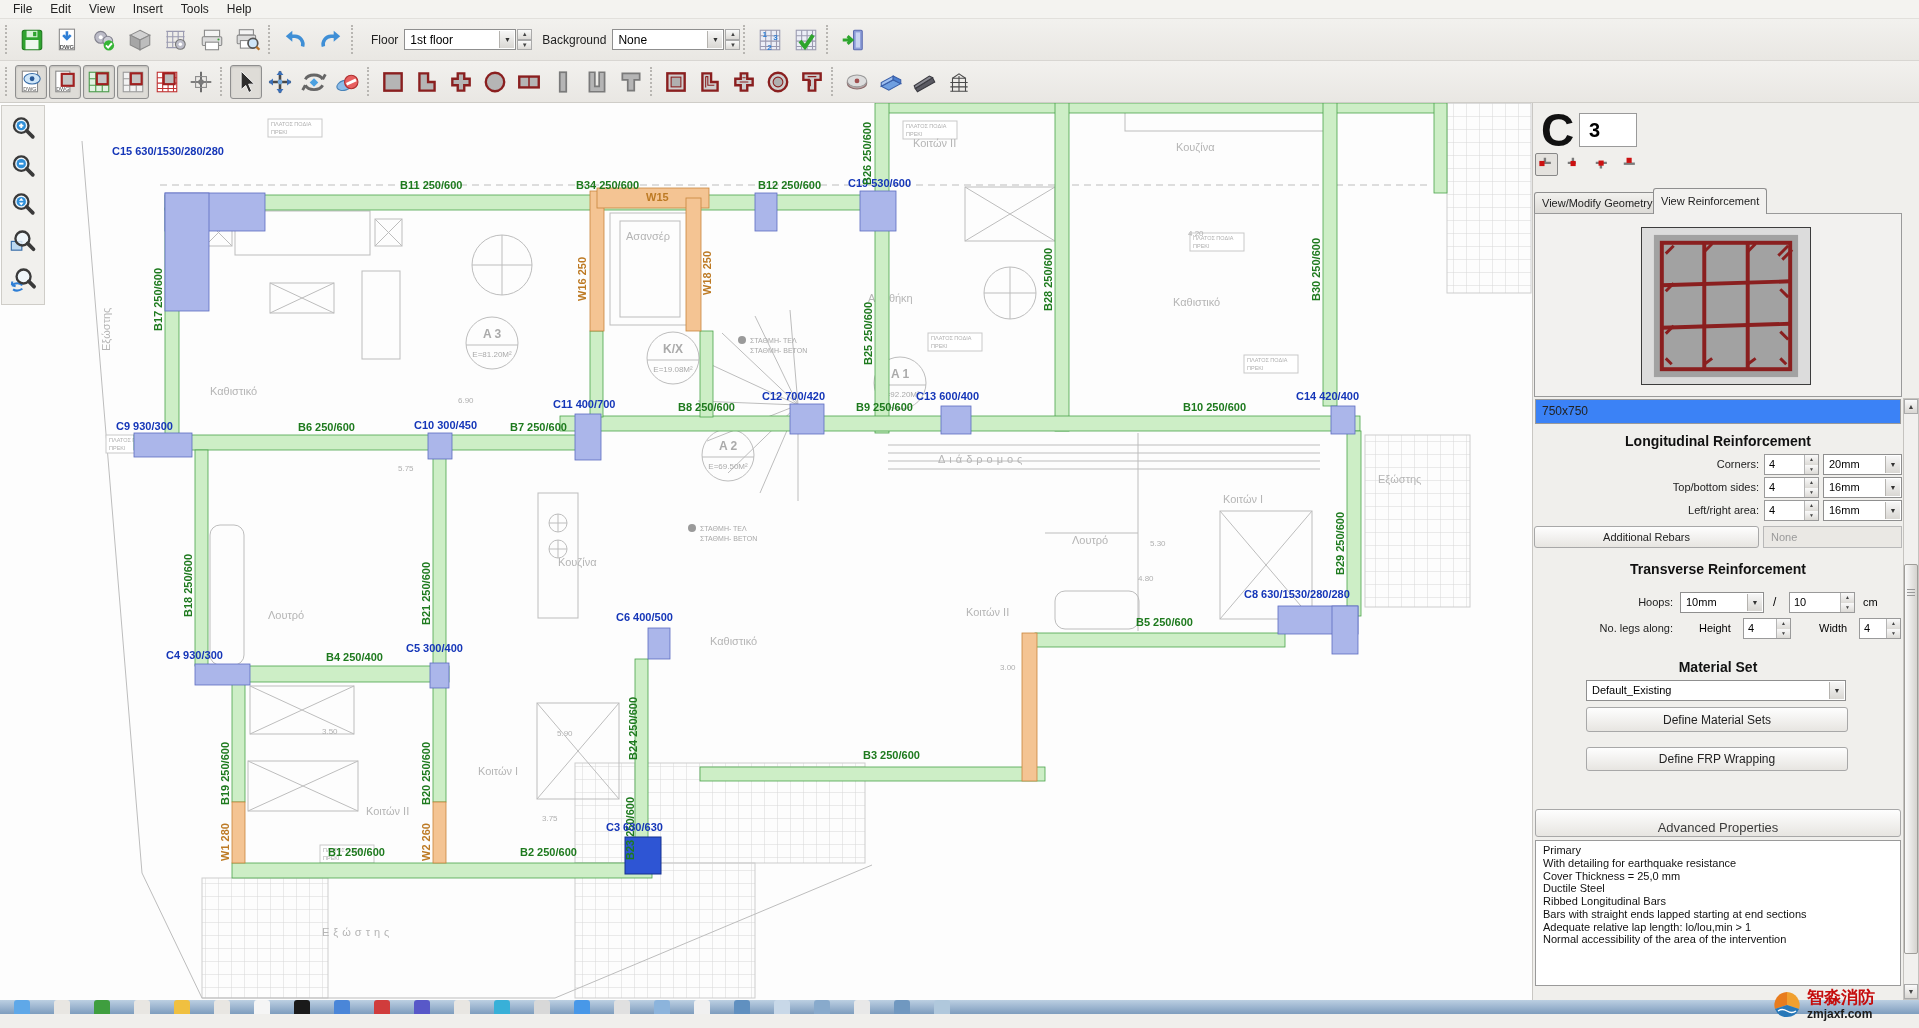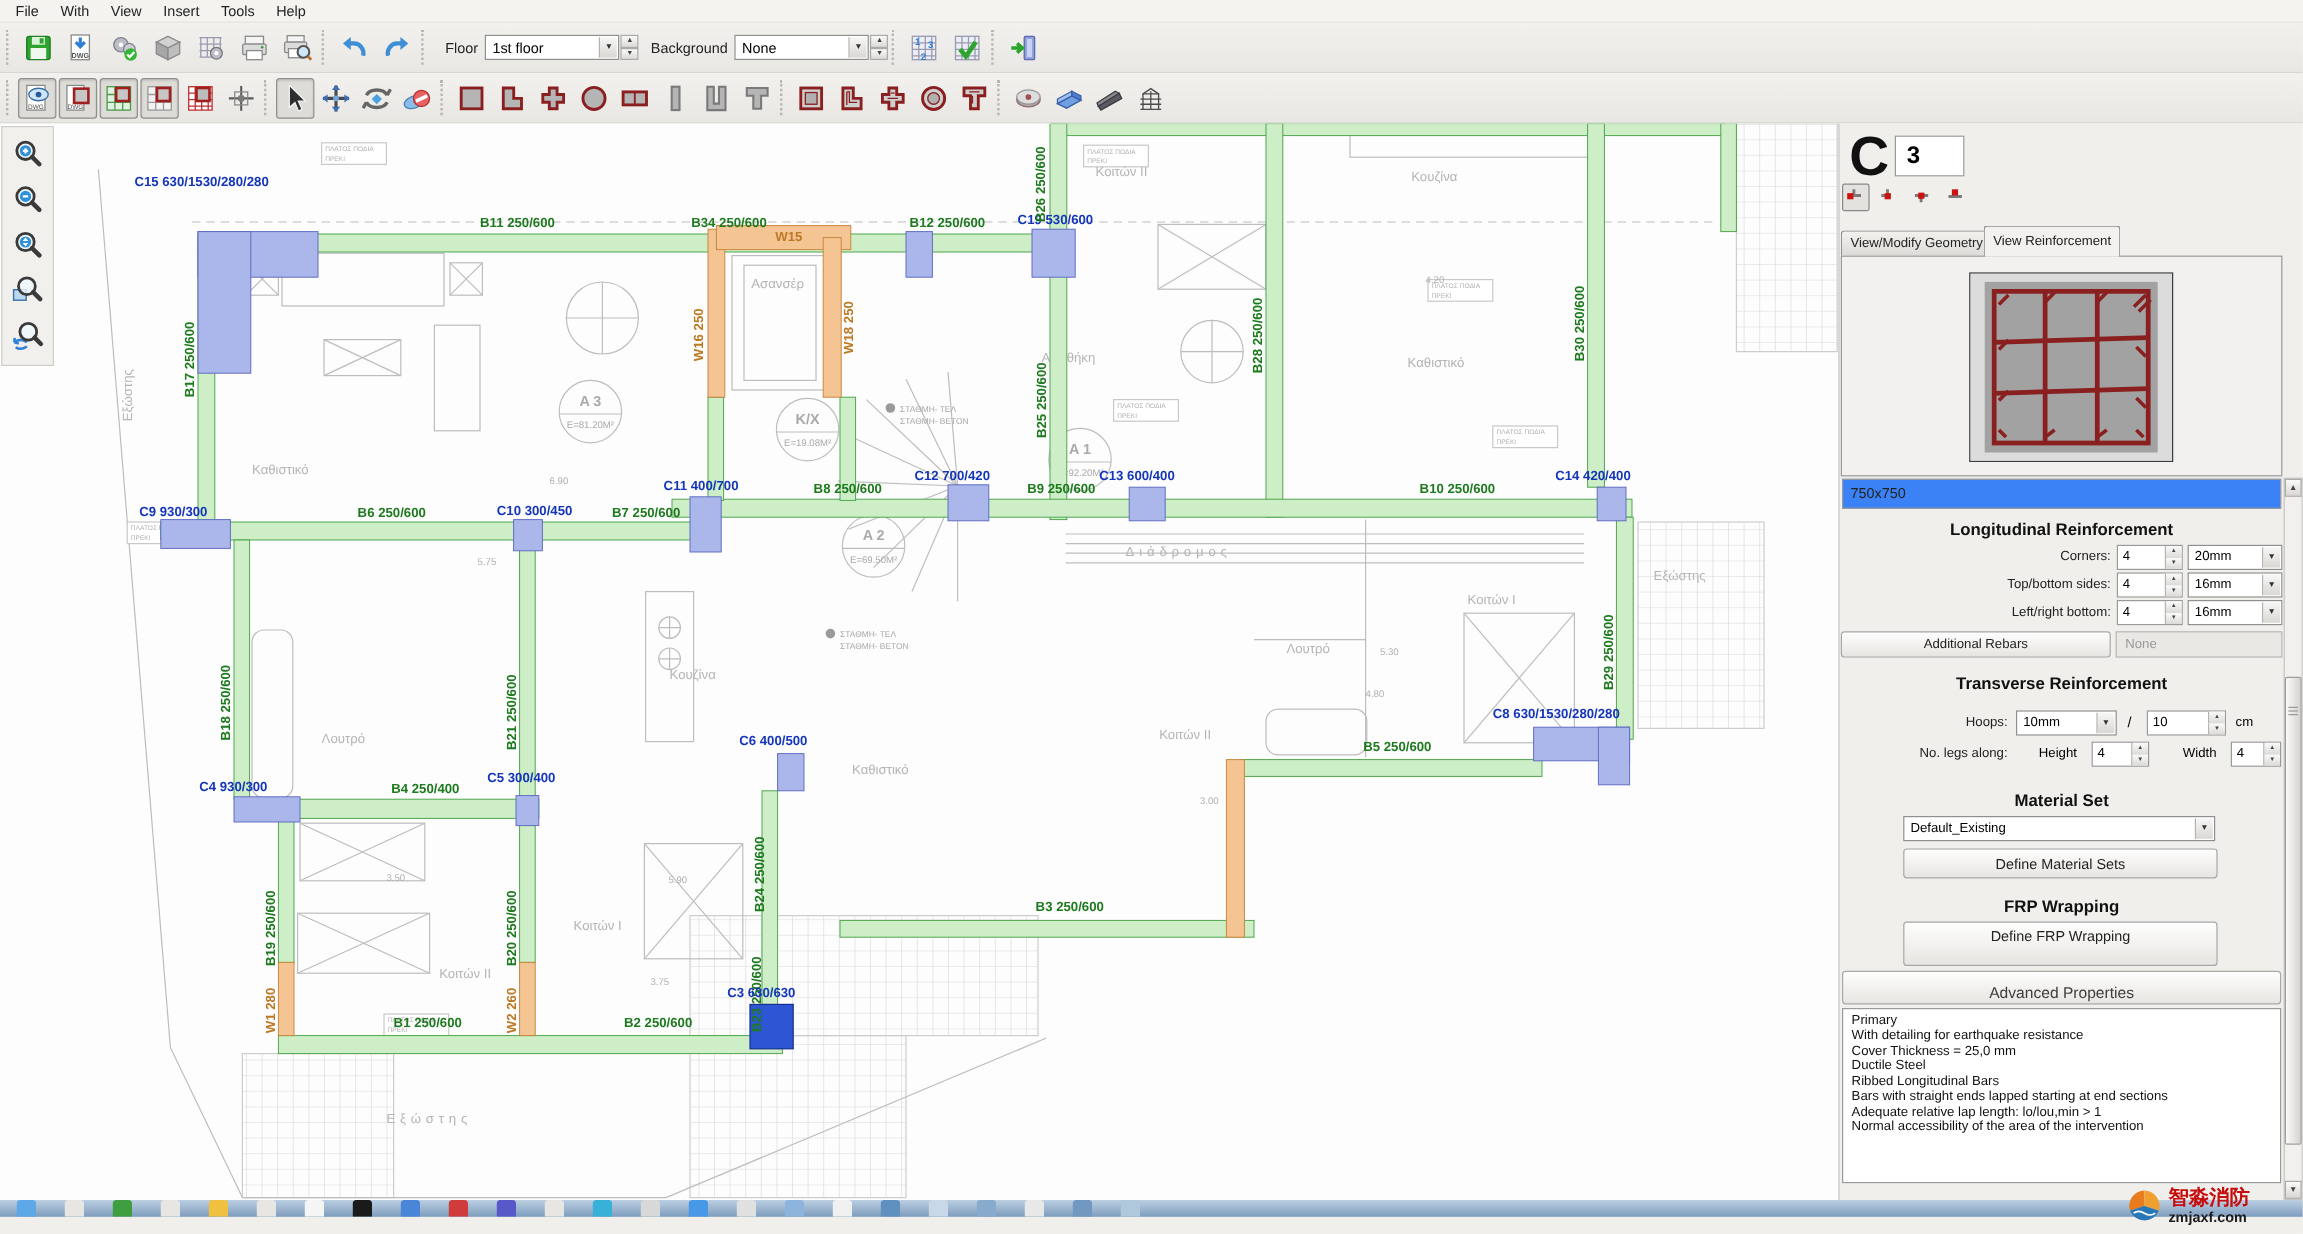--- a/index.html
+++ b/index.html
@@ -67,21 +67,21 @@
   #watermark .wm1{font-size:17px;font-weight:bold;color:#c50d0d;line-height:1;}
   #watermark .wm2{font-size:12px;font-weight:bold;color:#1c1c1c;line-height:1;margin-top:2px;}
 </style>
 </head>
 <body>
 
 <div id="app">
 
   <div id="menubar">
       <span class="mitem">File</span>
-      <span class="mitem">With</span>
+      <span class="mitem">Edit</span>
       <span class="mitem">View</span>
       <span class="mitem">Insert</span>
       <span class="mitem">Tools</span>
       <span class="mitem">Help</span>
     </div>
 
   <div id="toolbar1">
     <span class="grip"></span>
     <span class="tgroup">
         <span class="tbtn">
@@ -714,21 +714,21 @@
           <span class="sp">
             <i>▲</i>
             <i>▼</i>
           </span>
       </div>
       <span class="combo abs" style="left:290px;top:374px;width:79px">
         <span class="cval" style="font-size:11px">16mm</span>
           <span class="carr">▼</span>
       </span>
 
-      <div class="abs plabel" style="left:0;top:397px;width:226px">Left/right bottom:</div>
+      <div class="abs plabel" style="left:0;top:397px;width:226px">Left/right area:</div>
       <div class="abs numbox" style="left:231px;top:397px;width:55px">
         <span class="nval">4</span>
           <span class="sp">
             <i>▲</i>
             <i>▼</i>
           </span>
       </div>
       <span class="combo abs" style="left:290px;top:397px;width:79px">
         <span class="cval" style="font-size:11px">16mm</span>
           <span class="carr">▼</span>
@@ -773,21 +773,21 @@
       </div>
 
       <div class="abs phead" style="top:556px">Material Set</div>
       <span class="combo abs" style="left:53px;top:577px;width:260px">
         <span class="cval" style="font-size:11px">Default_Existing</span>
           <span class="carr">▼</span>
       </span>
       <div class="abs pbtn" style="left:53px;top:604px;width:262px;height:25px;padding-top:5px;font-size:12px">Define Material Sets</div>
 
       <div class="abs phead" style="top:644px">FRP Wrapping</div>
-      <div class="abs pbtn" style="left:53px;top:665px;width:262px;height:37px;padding-top:4px;font-size:12px">Define FRP Wrapping</div>
+      <div class="abs pbtn" style="left:53px;top:644px;width:262px;height:24px;padding-top:4px;font-size:12px">Define FRP Wrapping</div>
 
       <div class="abs pbtn" style="left:2px;top:706px;width:366px;height:28px;padding-top:10px;font-size:13px;color:#3c3c3c">Advanced Properties</div>
       <div id="advbox" class="abs" style="left:2px;top:737px;width:366px;height:146px">Primary
 With detailing for earthquake resistance
 Cover Thickness = 25,0 mm
 Ductile Steel
 Ribbed Longitudinal Bars
 Bars with straight ends lapped starting at end sections
 Adequate relative lap length: lo/lou,min &gt; 1
 Normal accessibility of the area of the intervention</div>

